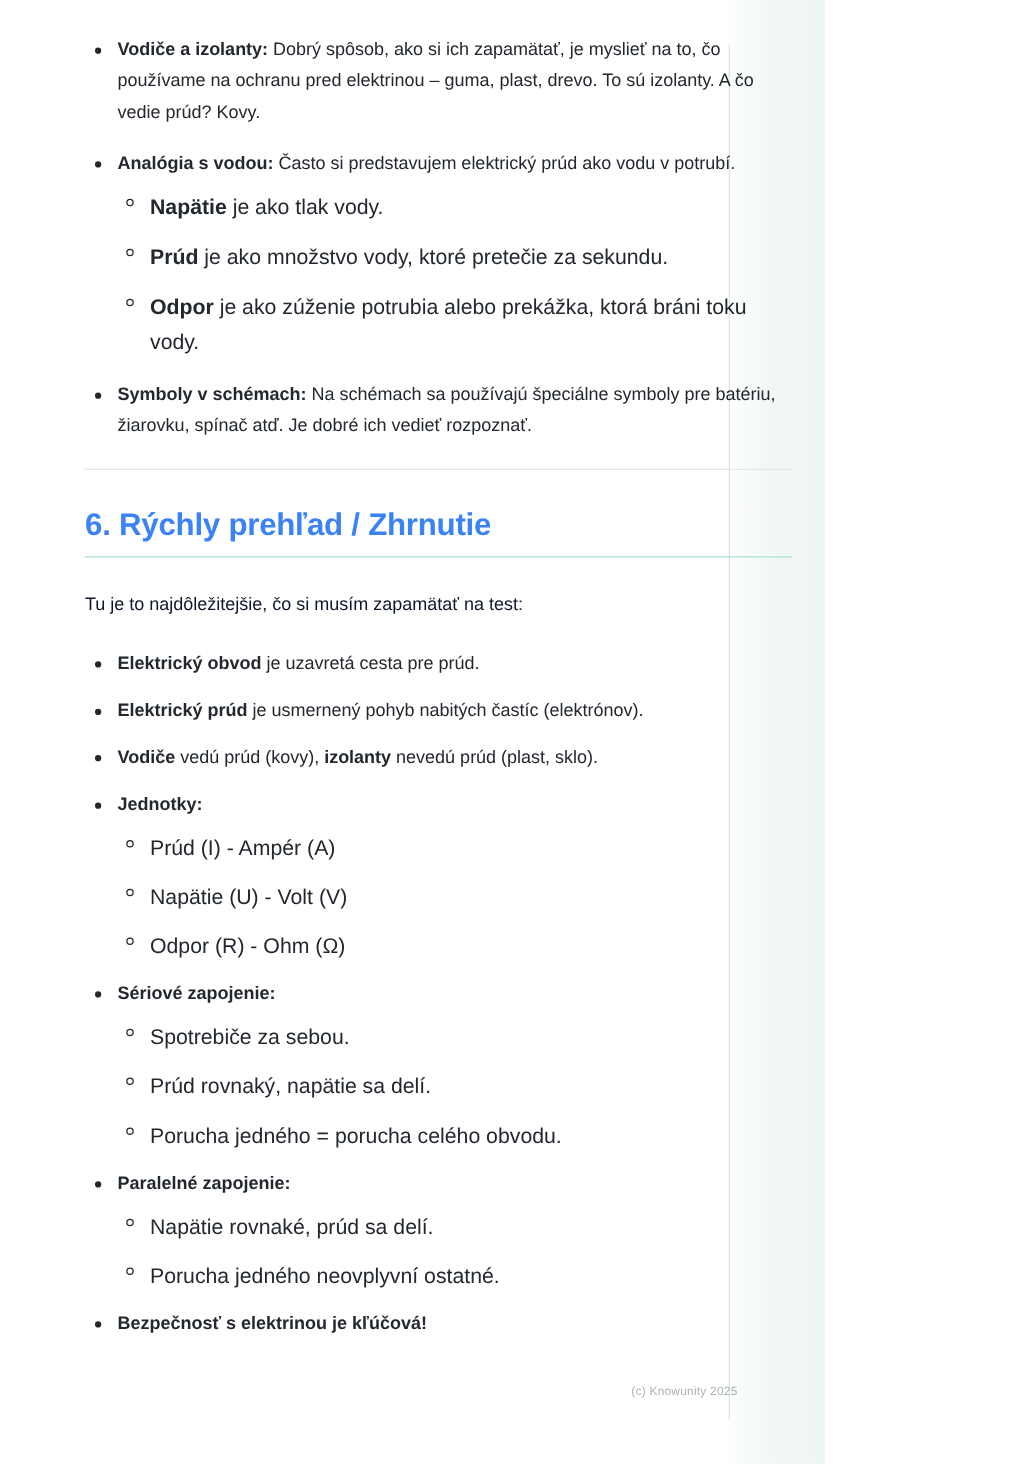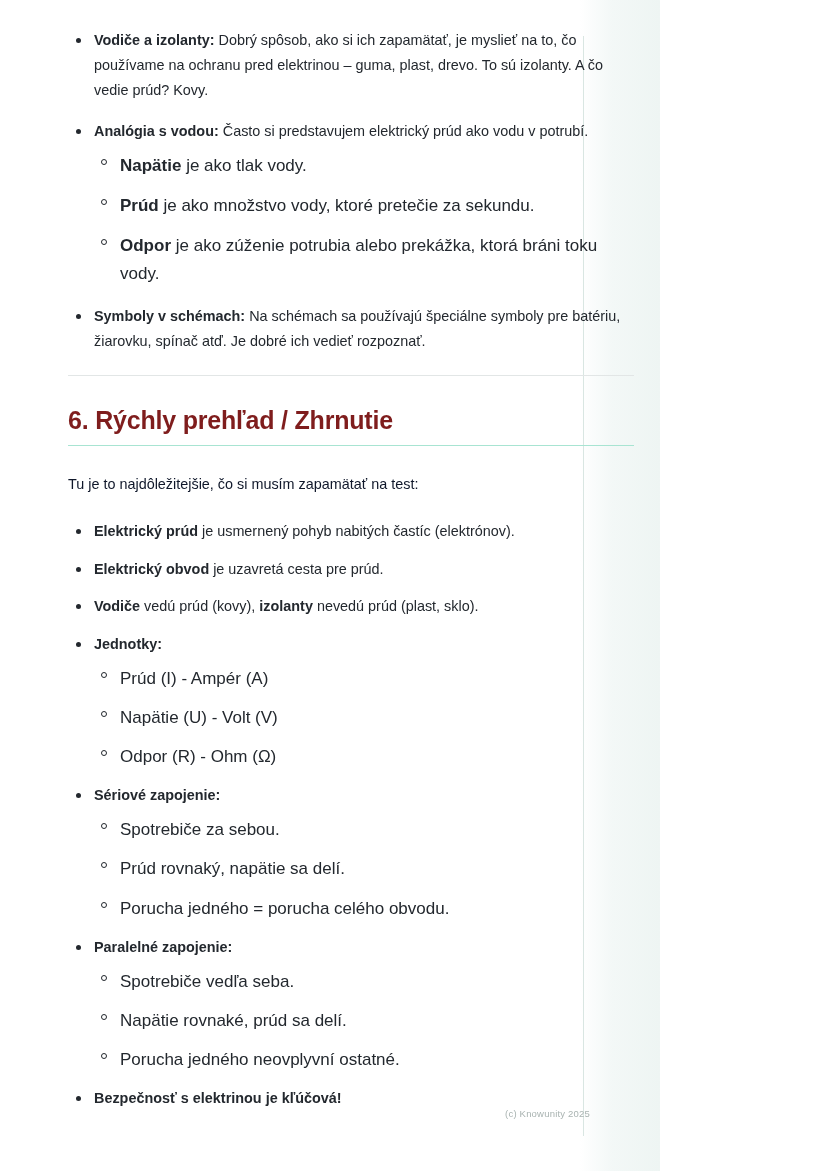--- a/index.html
+++ b/index.html
@@ -81,21 +81,21 @@
   }
   .divider {
     border: none;
     border-top: 1px solid #e2e6e6;
     margin: 22px 0 30px 0;
     width: 100%;
   }
   h2.section-title {
     font-size: 25px;
     font-weight: bold;
-    color: #7f1d1d;
+    color: #3b82f6;
     margin: 0 0 10px 0;
     letter-spacing: -0.2px;
   }
   .title-rule {
     border: none;
     border-top: 1.5px solid #a8e4d2;
     margin: 0 0 26px 0;
     width: 100%;
   }
   p.intro {
@@ -176,27 +176,27 @@
     <hr class="divider">
 
     <h2 class="section-title">6. Rýchly prehľad / Zhrnutie</h2>
     <hr class="title-rule">
 
     <p class="intro">Tu je to najdôležitejšie, čo si musím zapamätať na test:</p>
 
     <ul class="level1 summary">
 
       <li>
+        <span class="b">Elektrický obvod</span><span> je uzavretá cesta pre prúd.</span>
+      </li>
+
+      <li>
         <span class="b">Elektrický prúd</span><span> je usmernený pohyb nabitých častíc (elektrónov).</span>
       </li>
 
-      <li>
-        <span class="b">Elektrický obvod</span><span> je uzavretá cesta pre prúd.</span>
-      </li>
-
 
 
       <li>
         <span class="b">Vodiče</span><span> vedú prúd (kovy), </span><span class="b">izolanty</span><span> nevedú prúd (plast, sklo).</span>
       </li>
 
       <li>
         <span class="b">Jednotky:</span><span></span>
         <ul class="level2">
           <li>
@@ -223,23 +223,20 @@
           <li>
             <span>Porucha jedného = porucha celého obvodu.</span>
           </li>
         </ul>
       </li>
 
       <li>
         <span class="b">Paralelné zapojenie:</span><span></span>
         <ul class="level2">
           <li>
-            <span>Spotrebiče vedľa seba.</span>
-          </li>
-          <li>
             <span>Napätie rovnaké, prúd sa delí.</span>
           </li>
           <li>
             <span>Porucha jedného neovplyvní ostatné.</span>
           </li>
         </ul>
       </li>
 
       <li>
         <span class="b">Bezpečnosť s elektrinou je kľúčová!</span><span></span>

